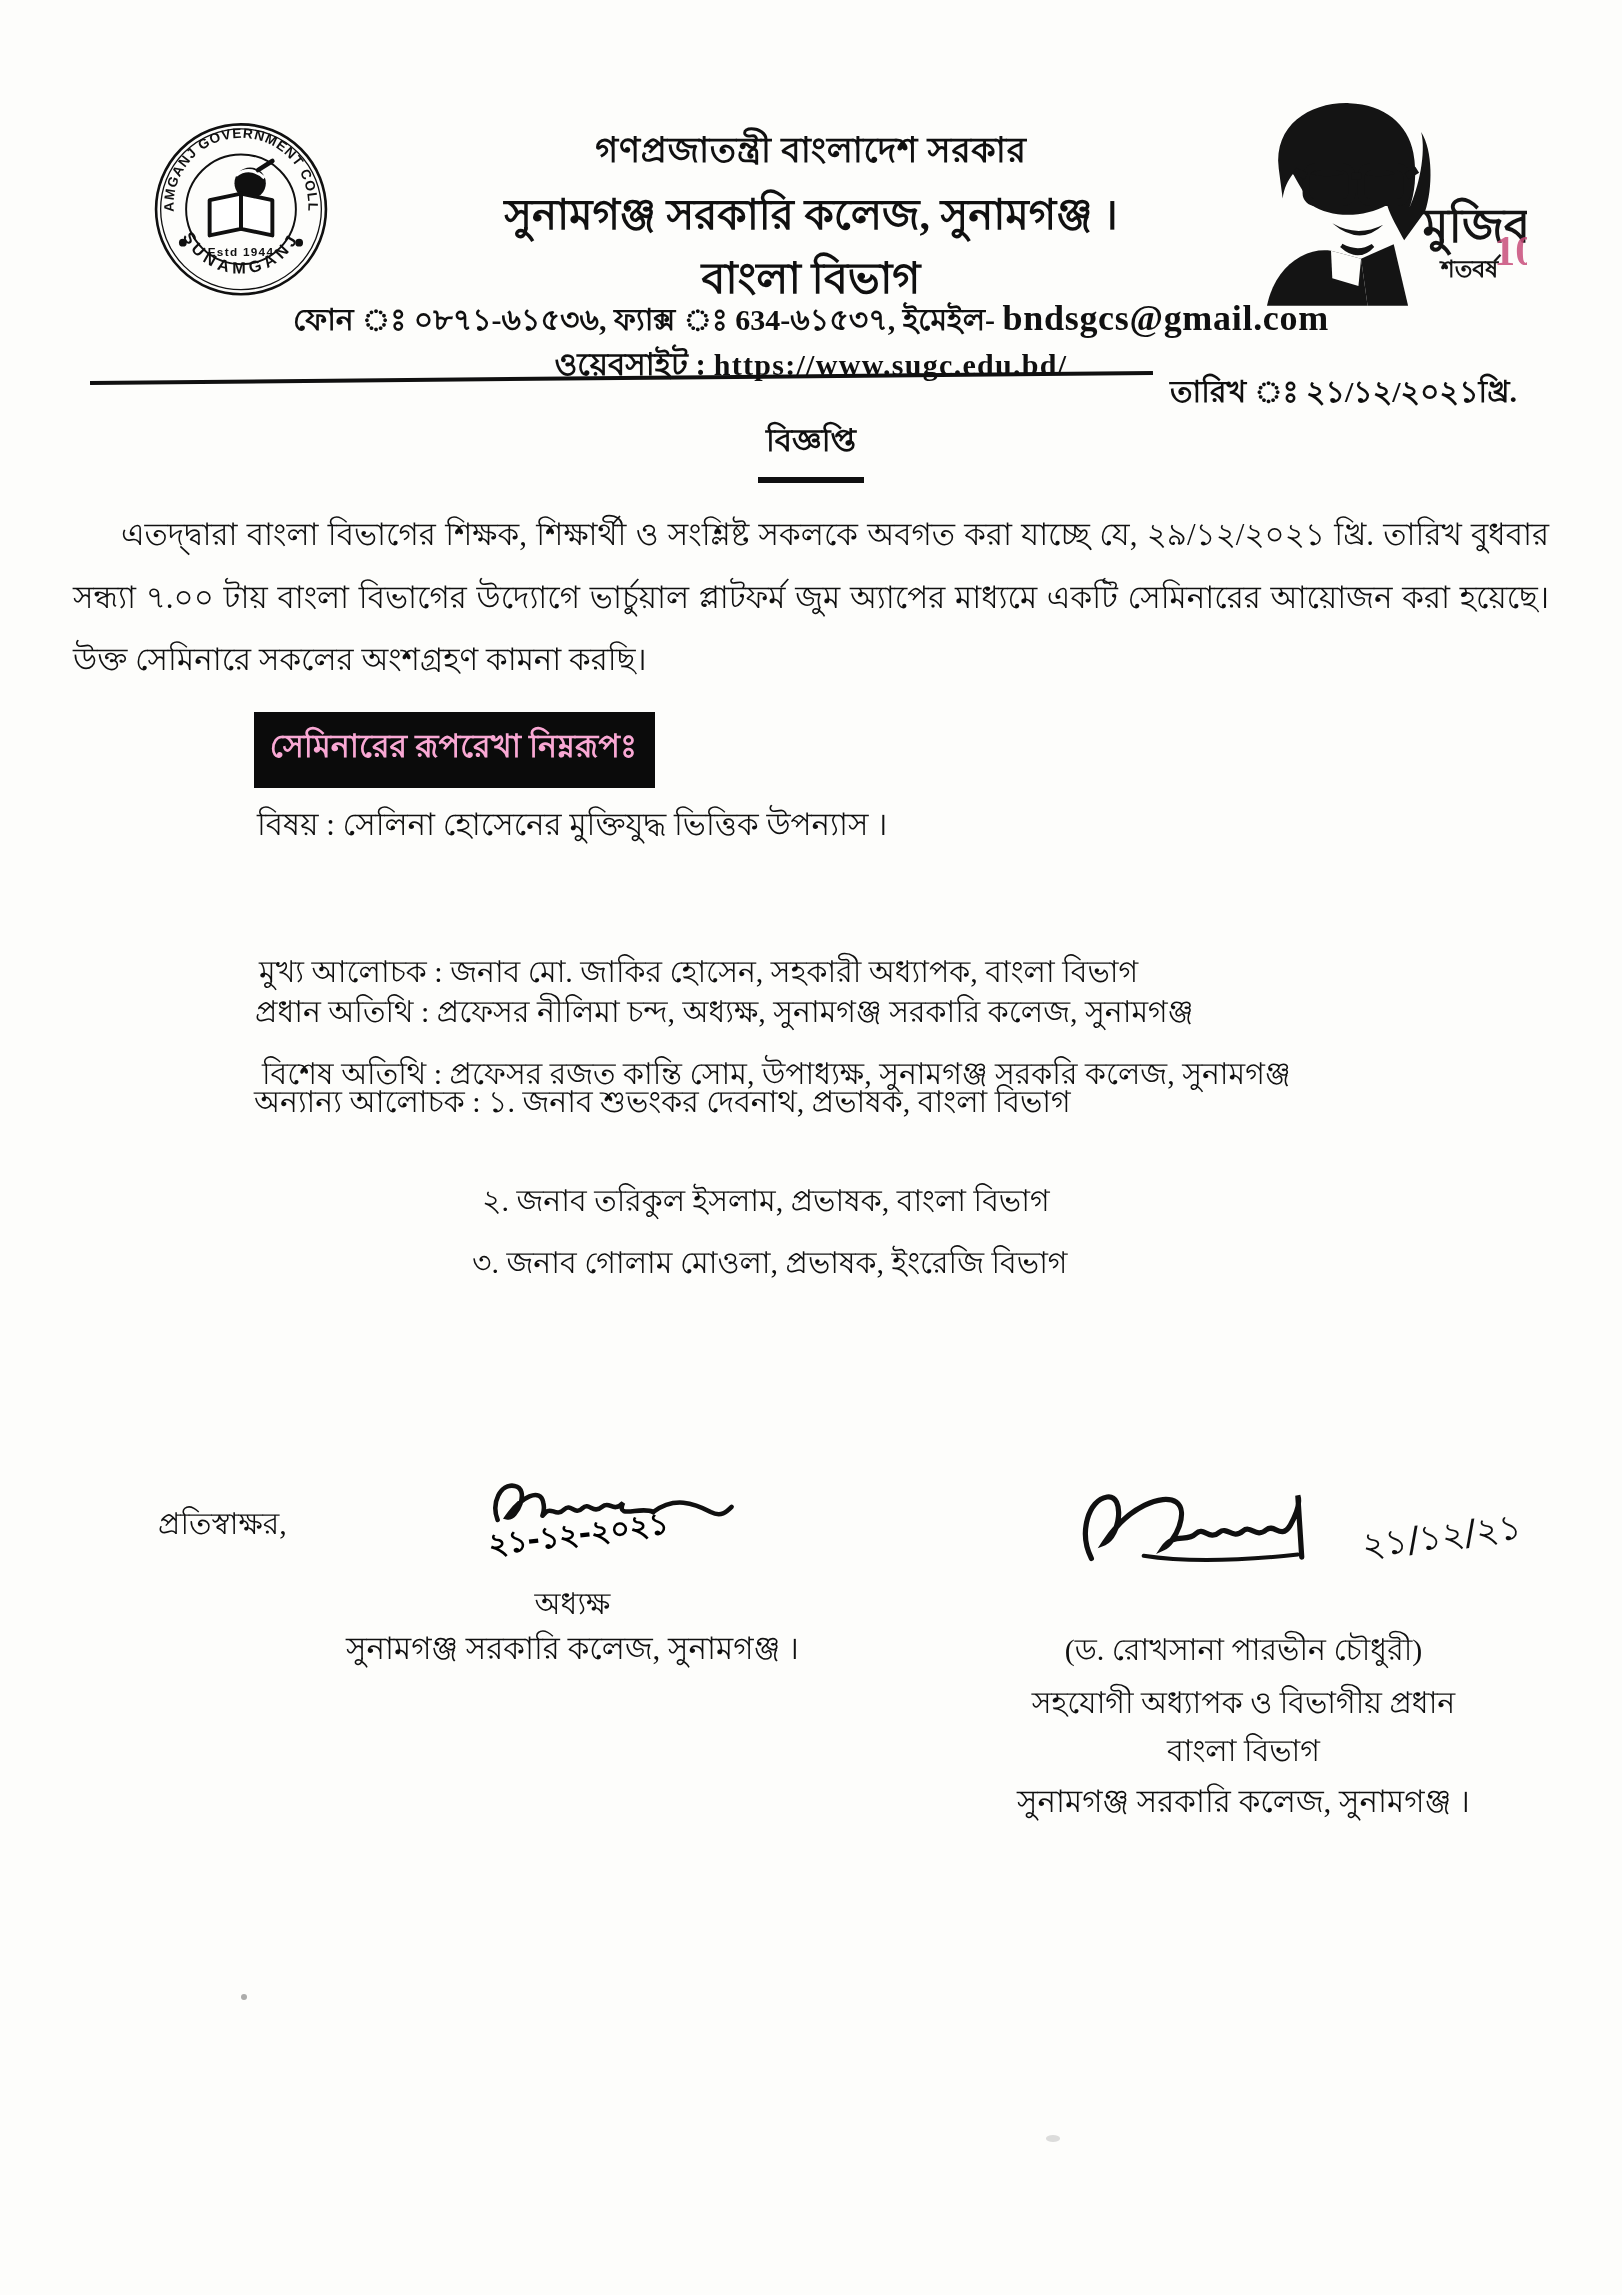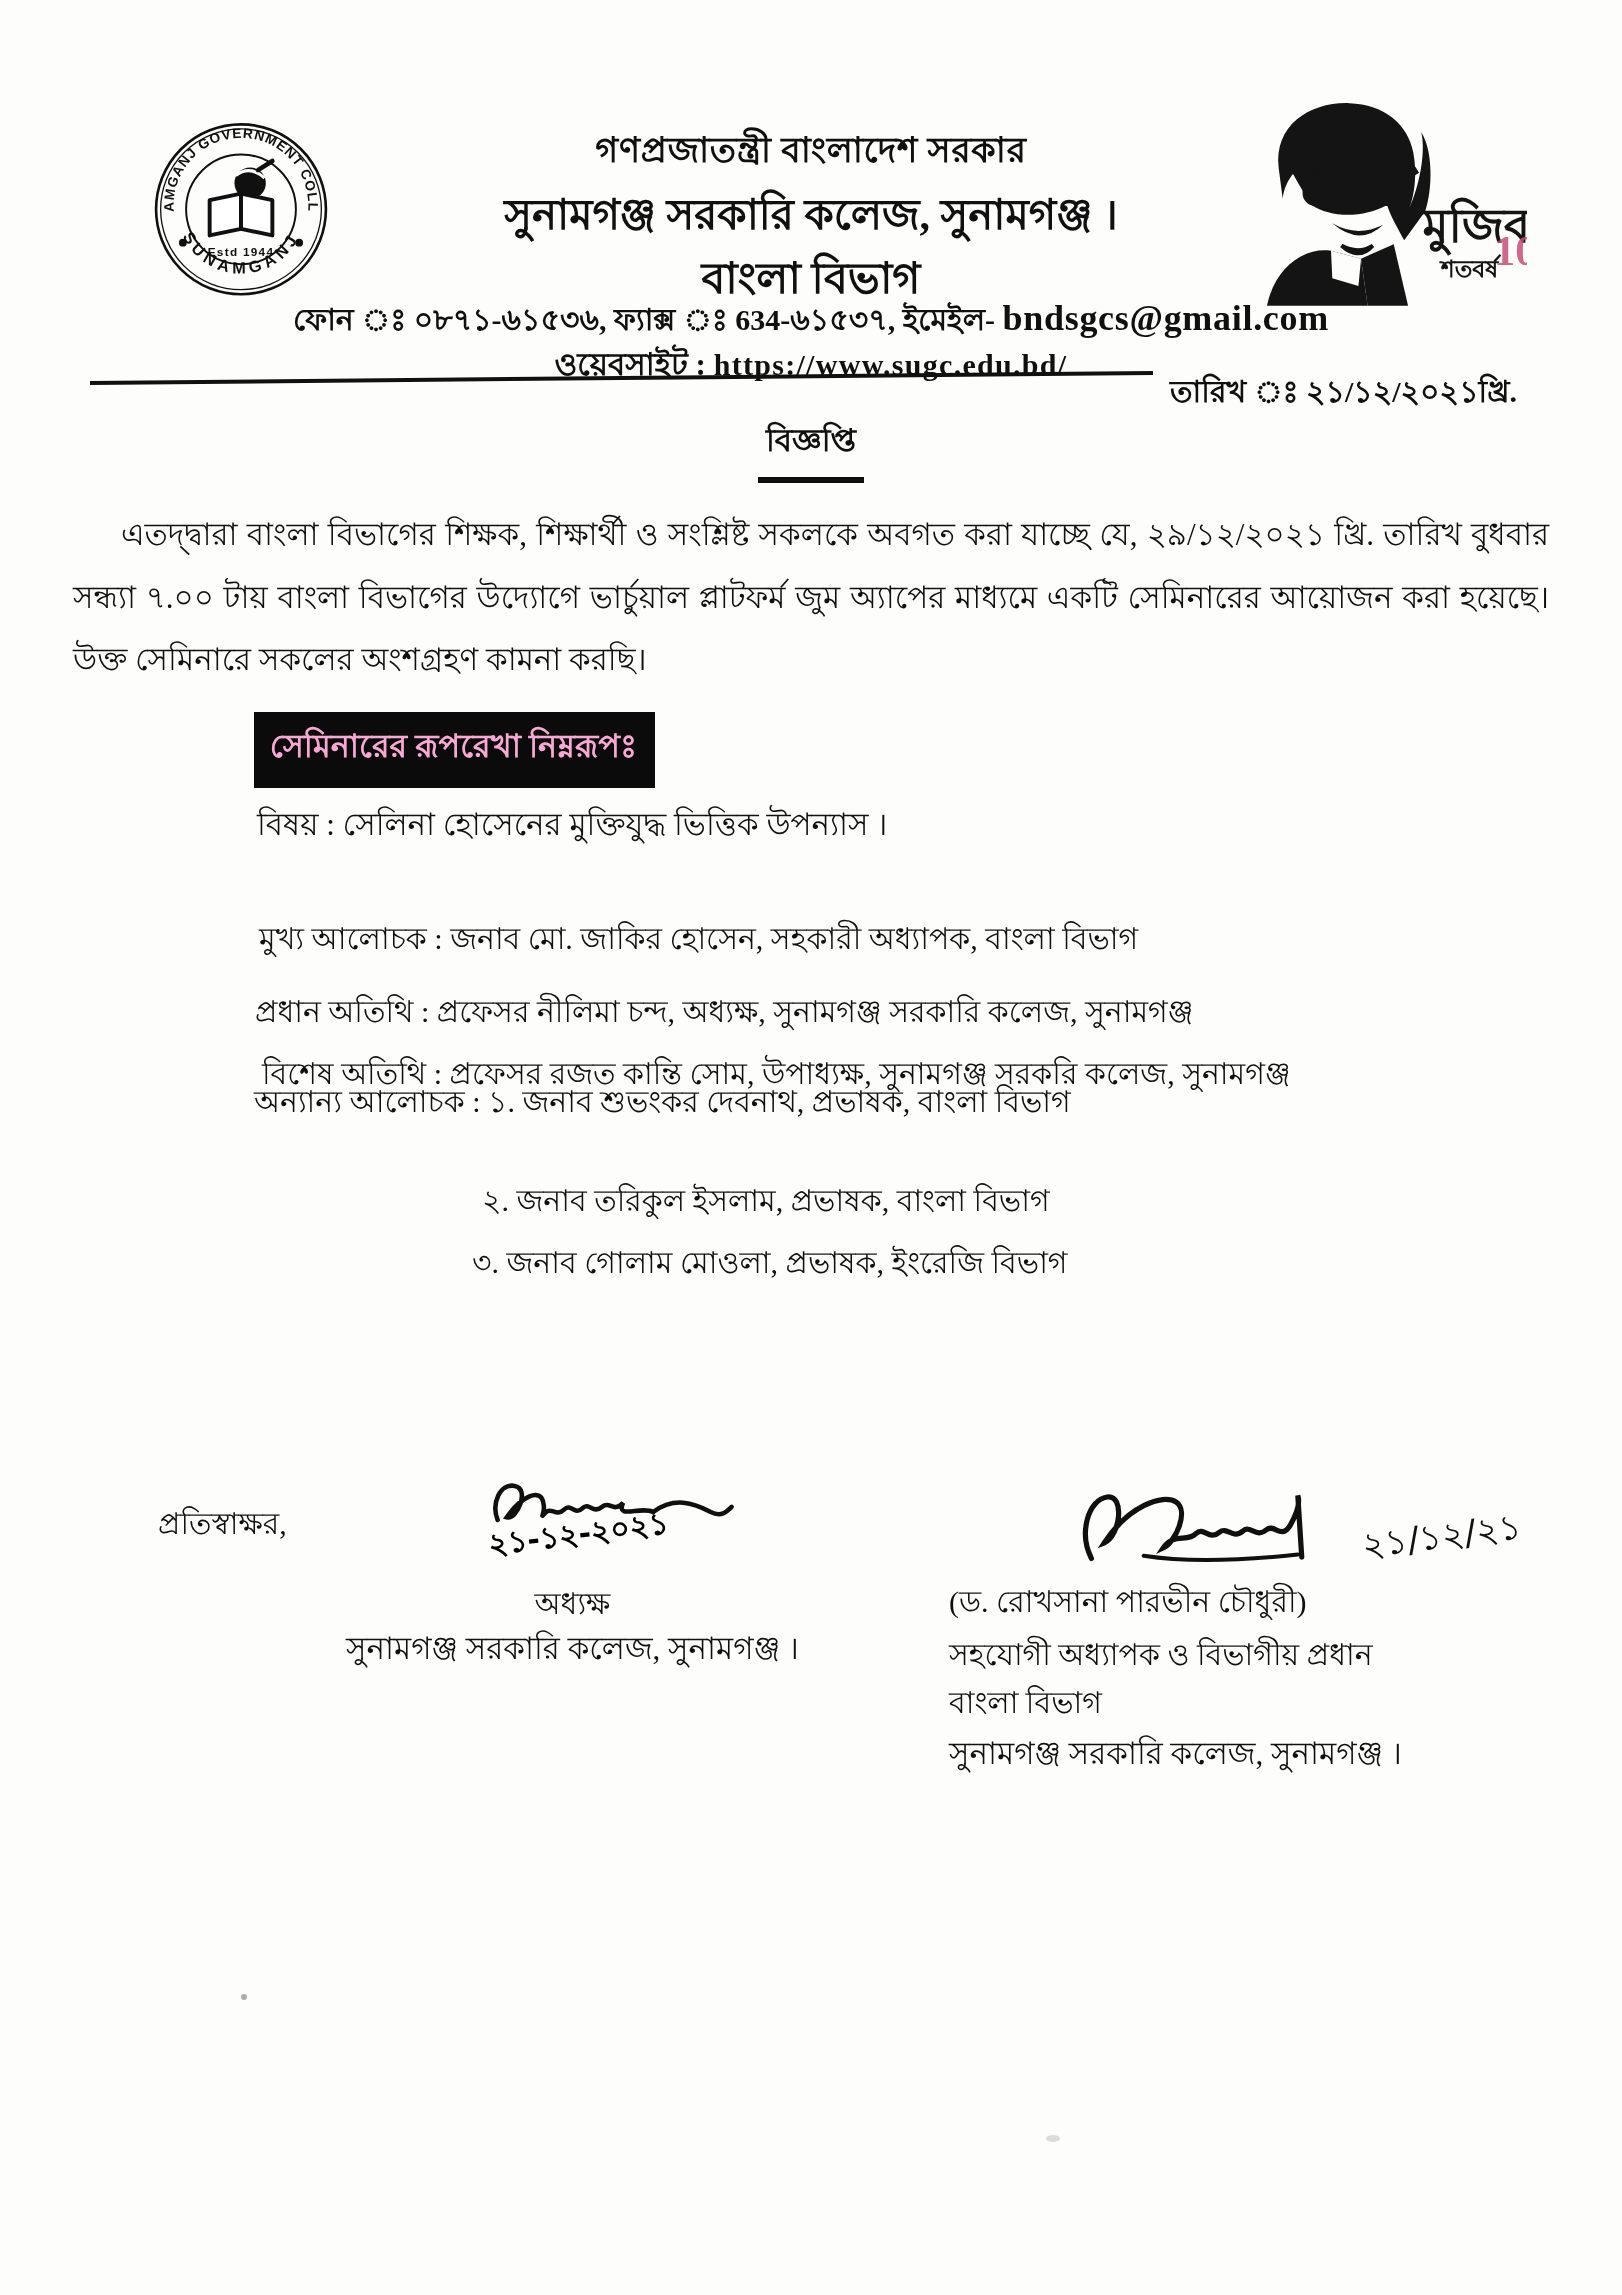--- a/index.html
+++ b/index.html
@@ -29,35 +29,35 @@
   
   .mujib{left:1233px;top:90px;width:294px;height:219px;}
   
   .notice-title-wrap{top:416px;}
   .notice-title{display:inline-block;font-size:31px;font-weight:bold;border-bottom:6.5px solid #101010;padding:0 7.9px 9.2px 7.9px;}
   .para{left:73px;top:504px;width:1476px;font-size:31px;line-height:2.02;text-align:justify;text-indent:48px;}
   .outline-head{left:254px;top:712px;background:#0b0b0b;color:#f9a8d4;font-size:32px;font-weight:bold;padding:9.2px 18.3px 13px 15.7px;}
   .subject{left:257px;top:800px;font-size:31px;}
   .item{font-size:30px;white-space:nowrap;}
   .item-0{left:255px;top:862px;}
-  .item-1{left:259px;top:915px;text-align:center;}
+  .item-1{left:259px;top:948px;text-align:center;}
   .item-2{left:255px;top:988px;}
   .item-3{left:262px;top:1050px;}
   .item-4{left:254px;top:1078px;}
   .item-5{left:482px;top:1177px;}
   .item-6{left:472px;top:1239px;}
   
   .sig-left-label{left:158px;top:1500px;font-size:30px;}
   .sig-left-svg{left:478px;top:1457px;width:268px;height:131px;}
   .sig-col-left{left:247px;width:651px;text-align:center;}
   .sig-left-title{top:1580px;font-size:30px;}
   .sig-left-org{top:1624px;font-size:31px;}
   .sig-right-svg{left:1065px;top:1480px;width:301px;height:98px;}
   .sig-right-date{left:1362px;top:1509px;font-size:35px;transform:rotate(-7deg);white-space:nowrap;}
-  .sig-col-right{left:949px;width:589px;text-align:left;}
+  .sig-col-right{left:949px;width:589px;text-align:center;margin-top:48px;}
   .sig-right-name{top:1578px;font-size:30px;}
   .sig-right-title{top:1631px;font-size:30px;}
   .sig-right-dept{top:1679px;font-size:30px;}
   .sig-right-org{top:1729px;font-size:31px;}
   .hand{font-family:"DejaVu Sans","Liberation Sans",sans-serif;}
   
   .noise-a{left:241px;top:1994px;width:5.9px;height:5.9px;border-radius:50%;background:#777;opacity:.6;}
   .noise-b{left:1046px;top:2135px;width:14.4px;height:6.5px;border-radius:50%;background:#bbb;opacity:.5;}
 </style>
 </head>

